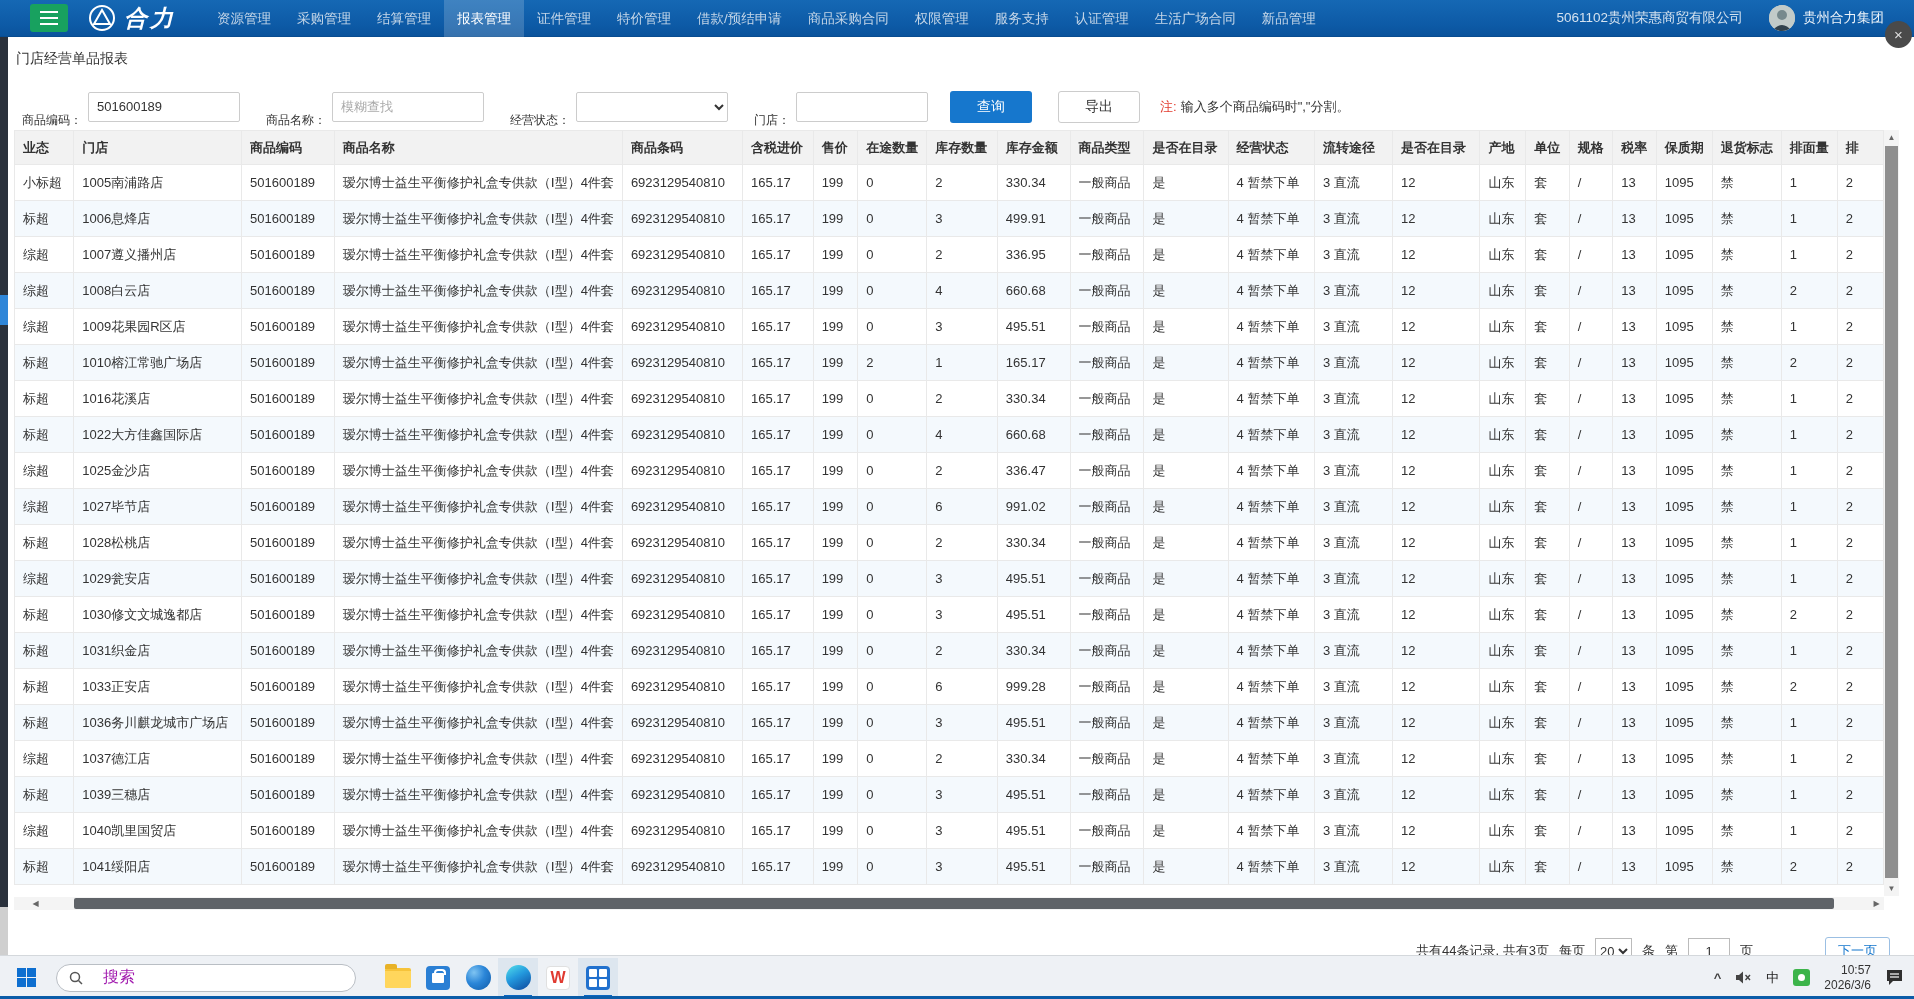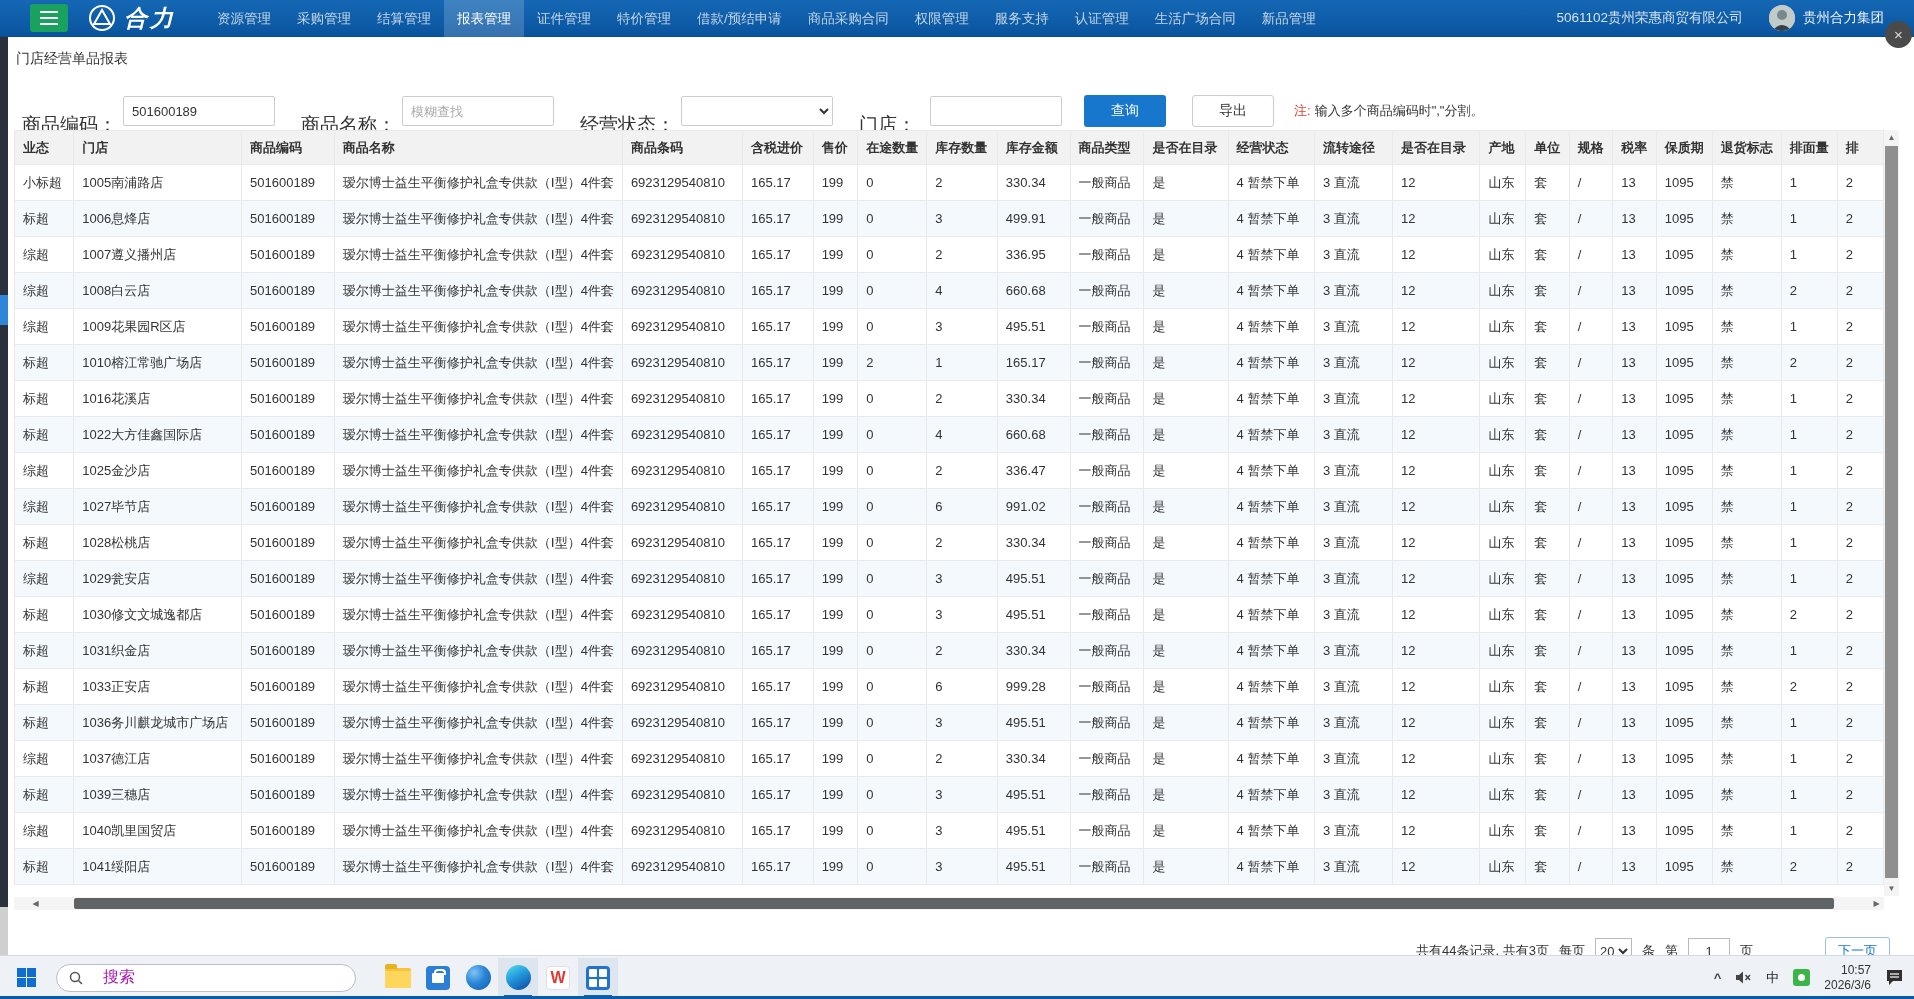--- a/index.html
+++ b/index.html
@@ -27,21 +27,21 @@
 
   
   .left-strip { position:absolute; left:0; top:37px; width:8px; height:870px; background:#2a313c; z-index:5; }
   .left-strip .seg { position:absolute; left:0; top:258px; width:8px; height:30px; background:#2f86d8; }
 
   
   .panel { position:absolute; left:8px; top:37px; width:1906px; height:918px; background:#fff; z-index:1; }
   .page-title { padding:13px 0 0 8px; font-size:14px; color:#333; }
 
   .filter-bar { display:flex; align-items:center; margin:16px 0 0 14px; }
-  .f-label { font-size:19px; color:#333; margin-right:6px; white-space:nowrap;margin-top:28px; }
+  .f-label { font-size:12px; color:#333; margin-right:6px; white-space:nowrap;margin-top:28px; }
   .f-input { width:152px; height:30px; border:1px solid #ccc; border-radius:2px; padding:0 8px; font-size:13px; color:#333; outline:none; }
   .f-input::placeholder { color:#aaa; }
   .f-select { width:152px; height:30px; border:1px solid #ccc; border-radius:2px; font-size:13px; color:#333; background:#fff; }
   .f-group { display:flex; align-items:center; margin-right:26px; }
   .btn-query { width:82px; height:32px; background:#1677cd; color:#fff; border:none; border-radius:3px; font-size:14px; margin-left:22px; cursor:pointer; }
   .btn-export { width:82px; height:32px; background:#fff; color:#333; border:1px solid #ccc; border-radius:3px; font-size:14px; margin-left:26px; cursor:pointer; }
   .note { margin-left:20px; font-size:13px; color:#333; white-space:nowrap; }
   .note .red { color:#e23c2f; margin-right:4px; }
 
   
@@ -164,21 +164,21 @@
       <input class="f-input" value="501600189" style="">
     </div>
     <div class="f-group">
       <span class="f-label">商品名称：</span>
       <input class="f-input" placeholder="模糊查找" style="">
     </div>
     <div class="f-group">
       <span class="f-label">经营状态：</span>
       <select class="f-select"><option></option></select>
     </div>
-    <div class="f-group" style="margin-right:0;gap:8px;">
+    <div class="f-group" style="margin-right:0;">
       <span class="f-label">门店：</span>
       <input class="f-input" style="width: 132px;" value="">
     </div>
     <button class="btn-query">查询</button>
     <button class="btn-export">导出</button>
     <span class="note"><span class="red">注:</span><span>输入多个商品编码时","分割。</span></span>
   </div>
 
   <div class="table-wrap">
     <table>

